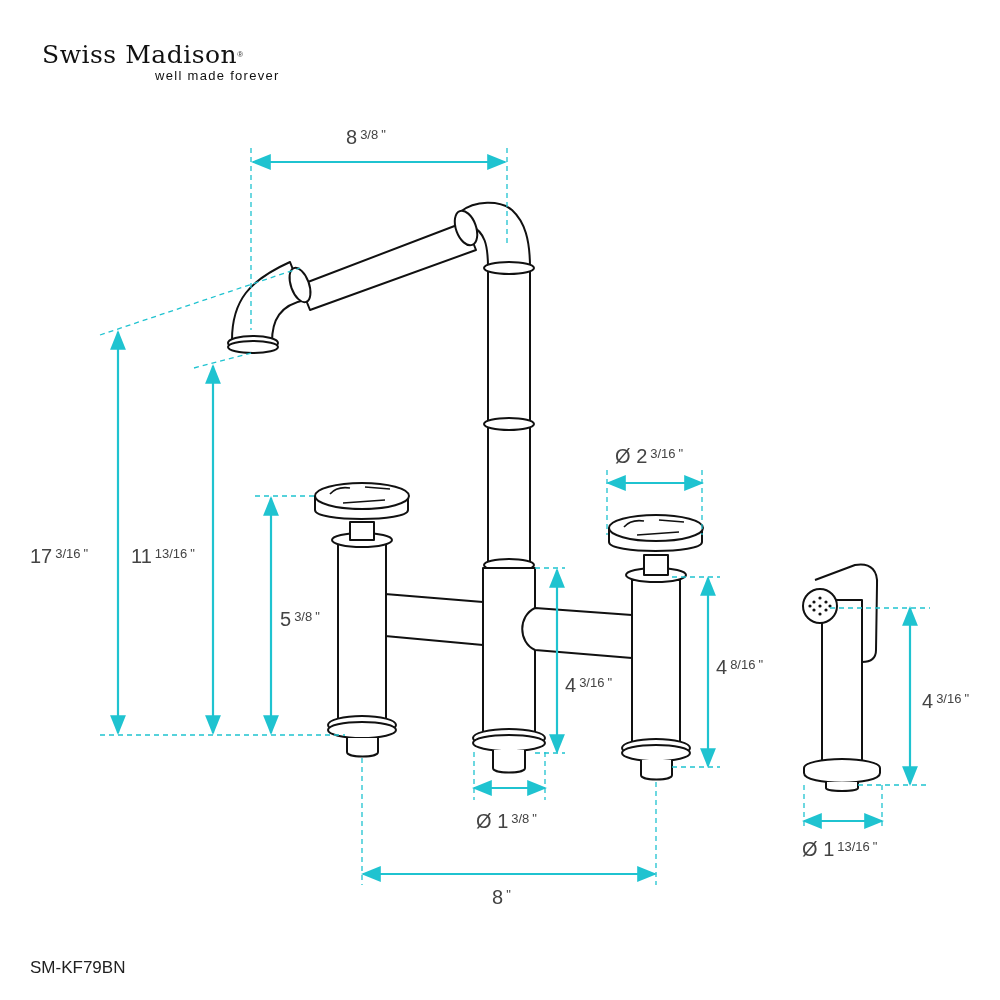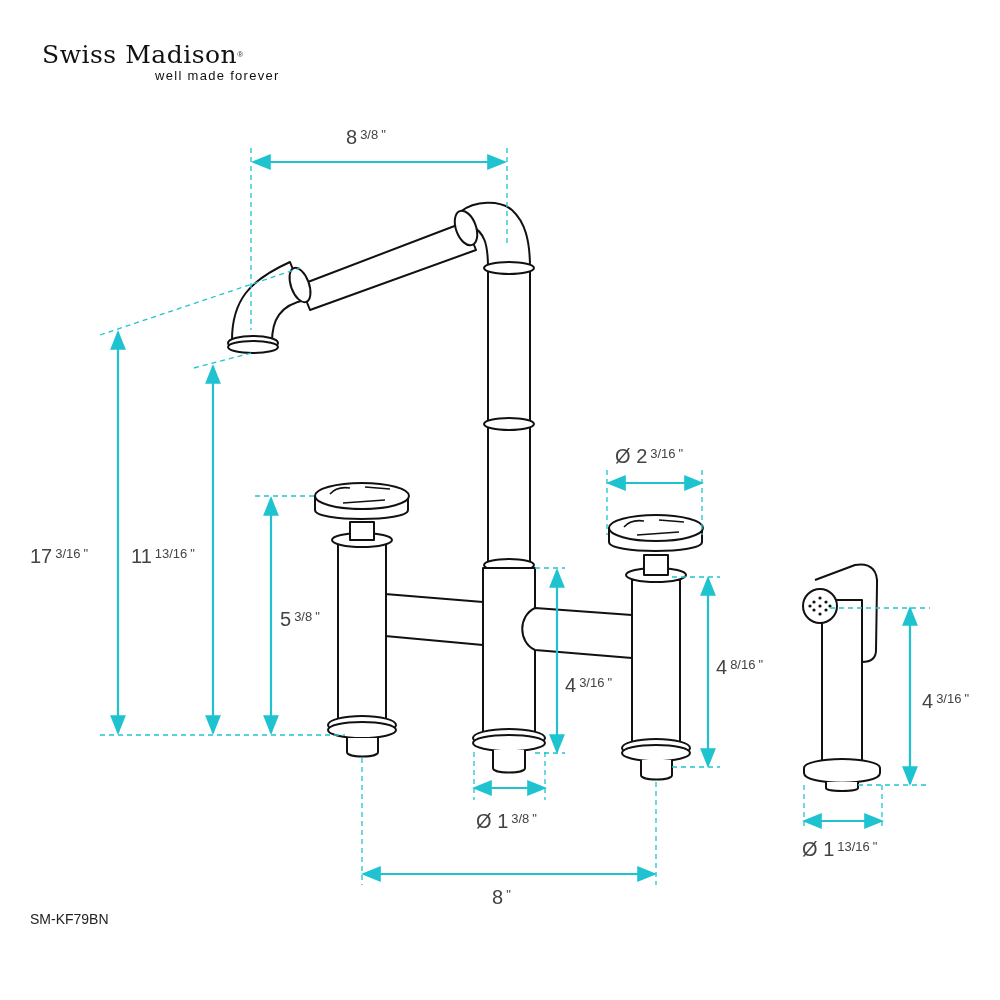--- a/index.html
+++ b/index.html
@@ -7,21 +7,21 @@
          font-family: "Liberation Sans", "DejaVu Sans", sans-serif; color: #333; }
   .logo { position: absolute; left: 42px; top: 40px; }
   .logo-main { font-family: "DejaVu Serif", serif; font-size: 25px;
                color: #111; letter-spacing: 0.5px; text-align: center; }
   .logo-reg { font-size: 8px; vertical-align: super; }
   .logo-tag { position: absolute; left: 113px; top: 28px; font-size: 13px; color: #111;
               letter-spacing: 1.3px; white-space: nowrap; }
   svg.diagram { position: absolute; left: 0; top: 0; }
   .dim { position: absolute; font-size: 20px; color: #444; white-space: nowrap; font-weight: 300; }
   .dim .frac { font-size: 13px; position: relative; top: -5px; margin-left: 3px; }
-  .model { position: absolute; left: 30px; top: 911px; font-size: 14px; color: #222; }
+  .model { position: absolute; left: 30px; top: 958px; font-size: 17px; color: #222; }
 </style>
 </head>
 <body>
 
 <div class="logo">
   <span class="logo-main">Swiss Madison</span><span class="logo-reg">®</span>
   <div class="logo-tag">well made forever</div>
 </div>
 
 <svg class="diagram" width="1000" height="1000" viewBox="0 0 1000 1000">

